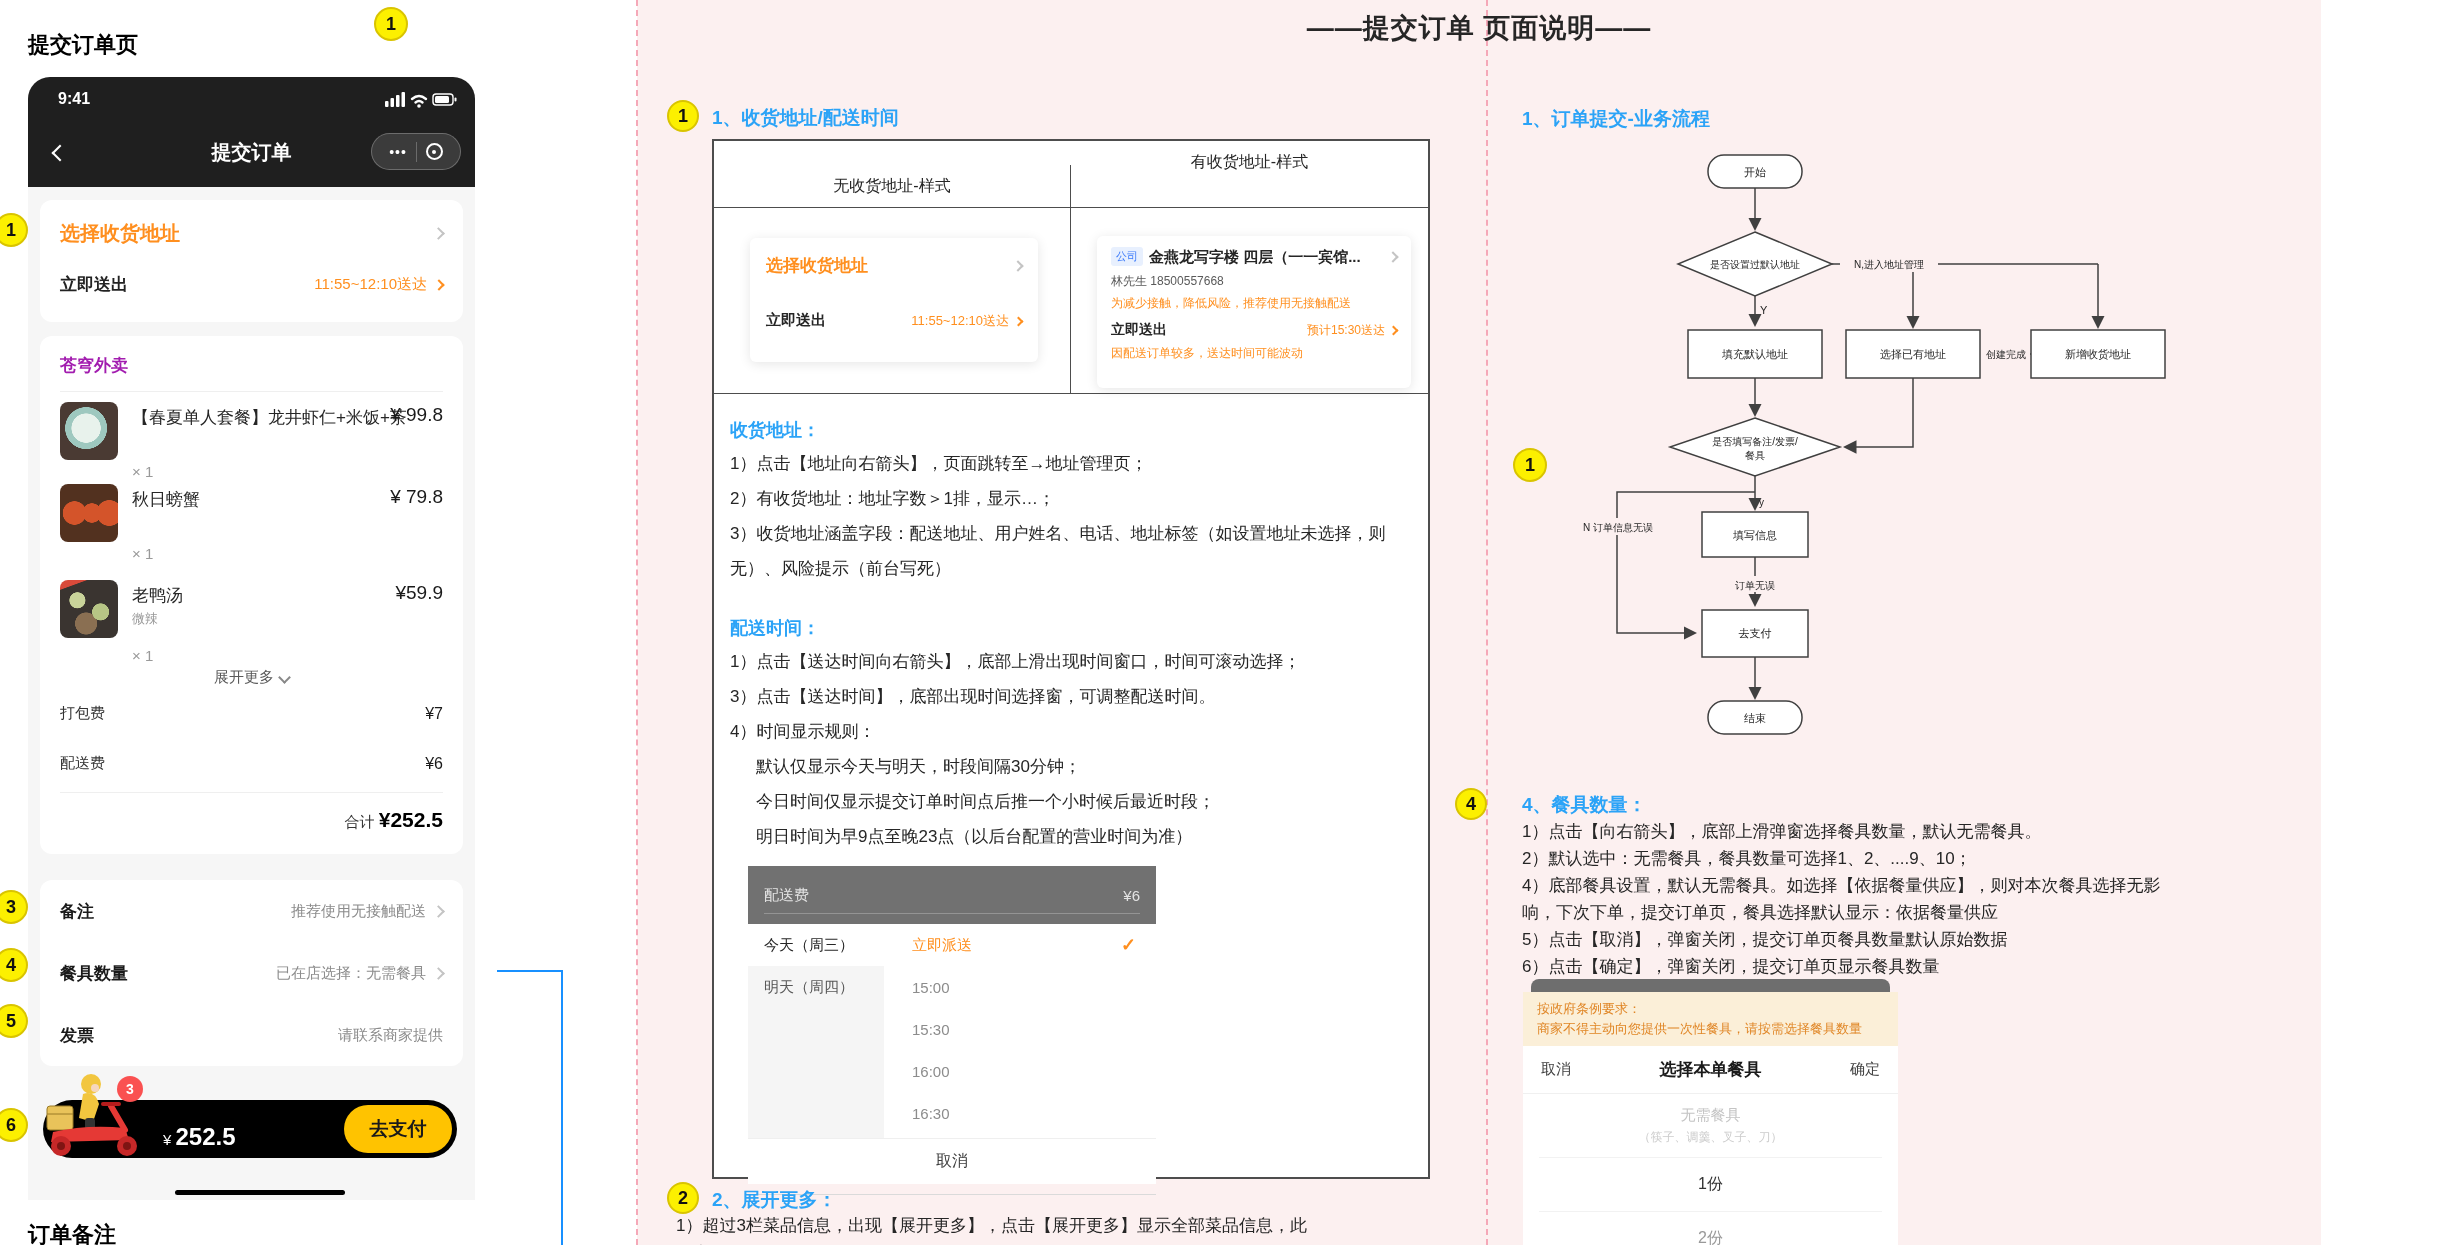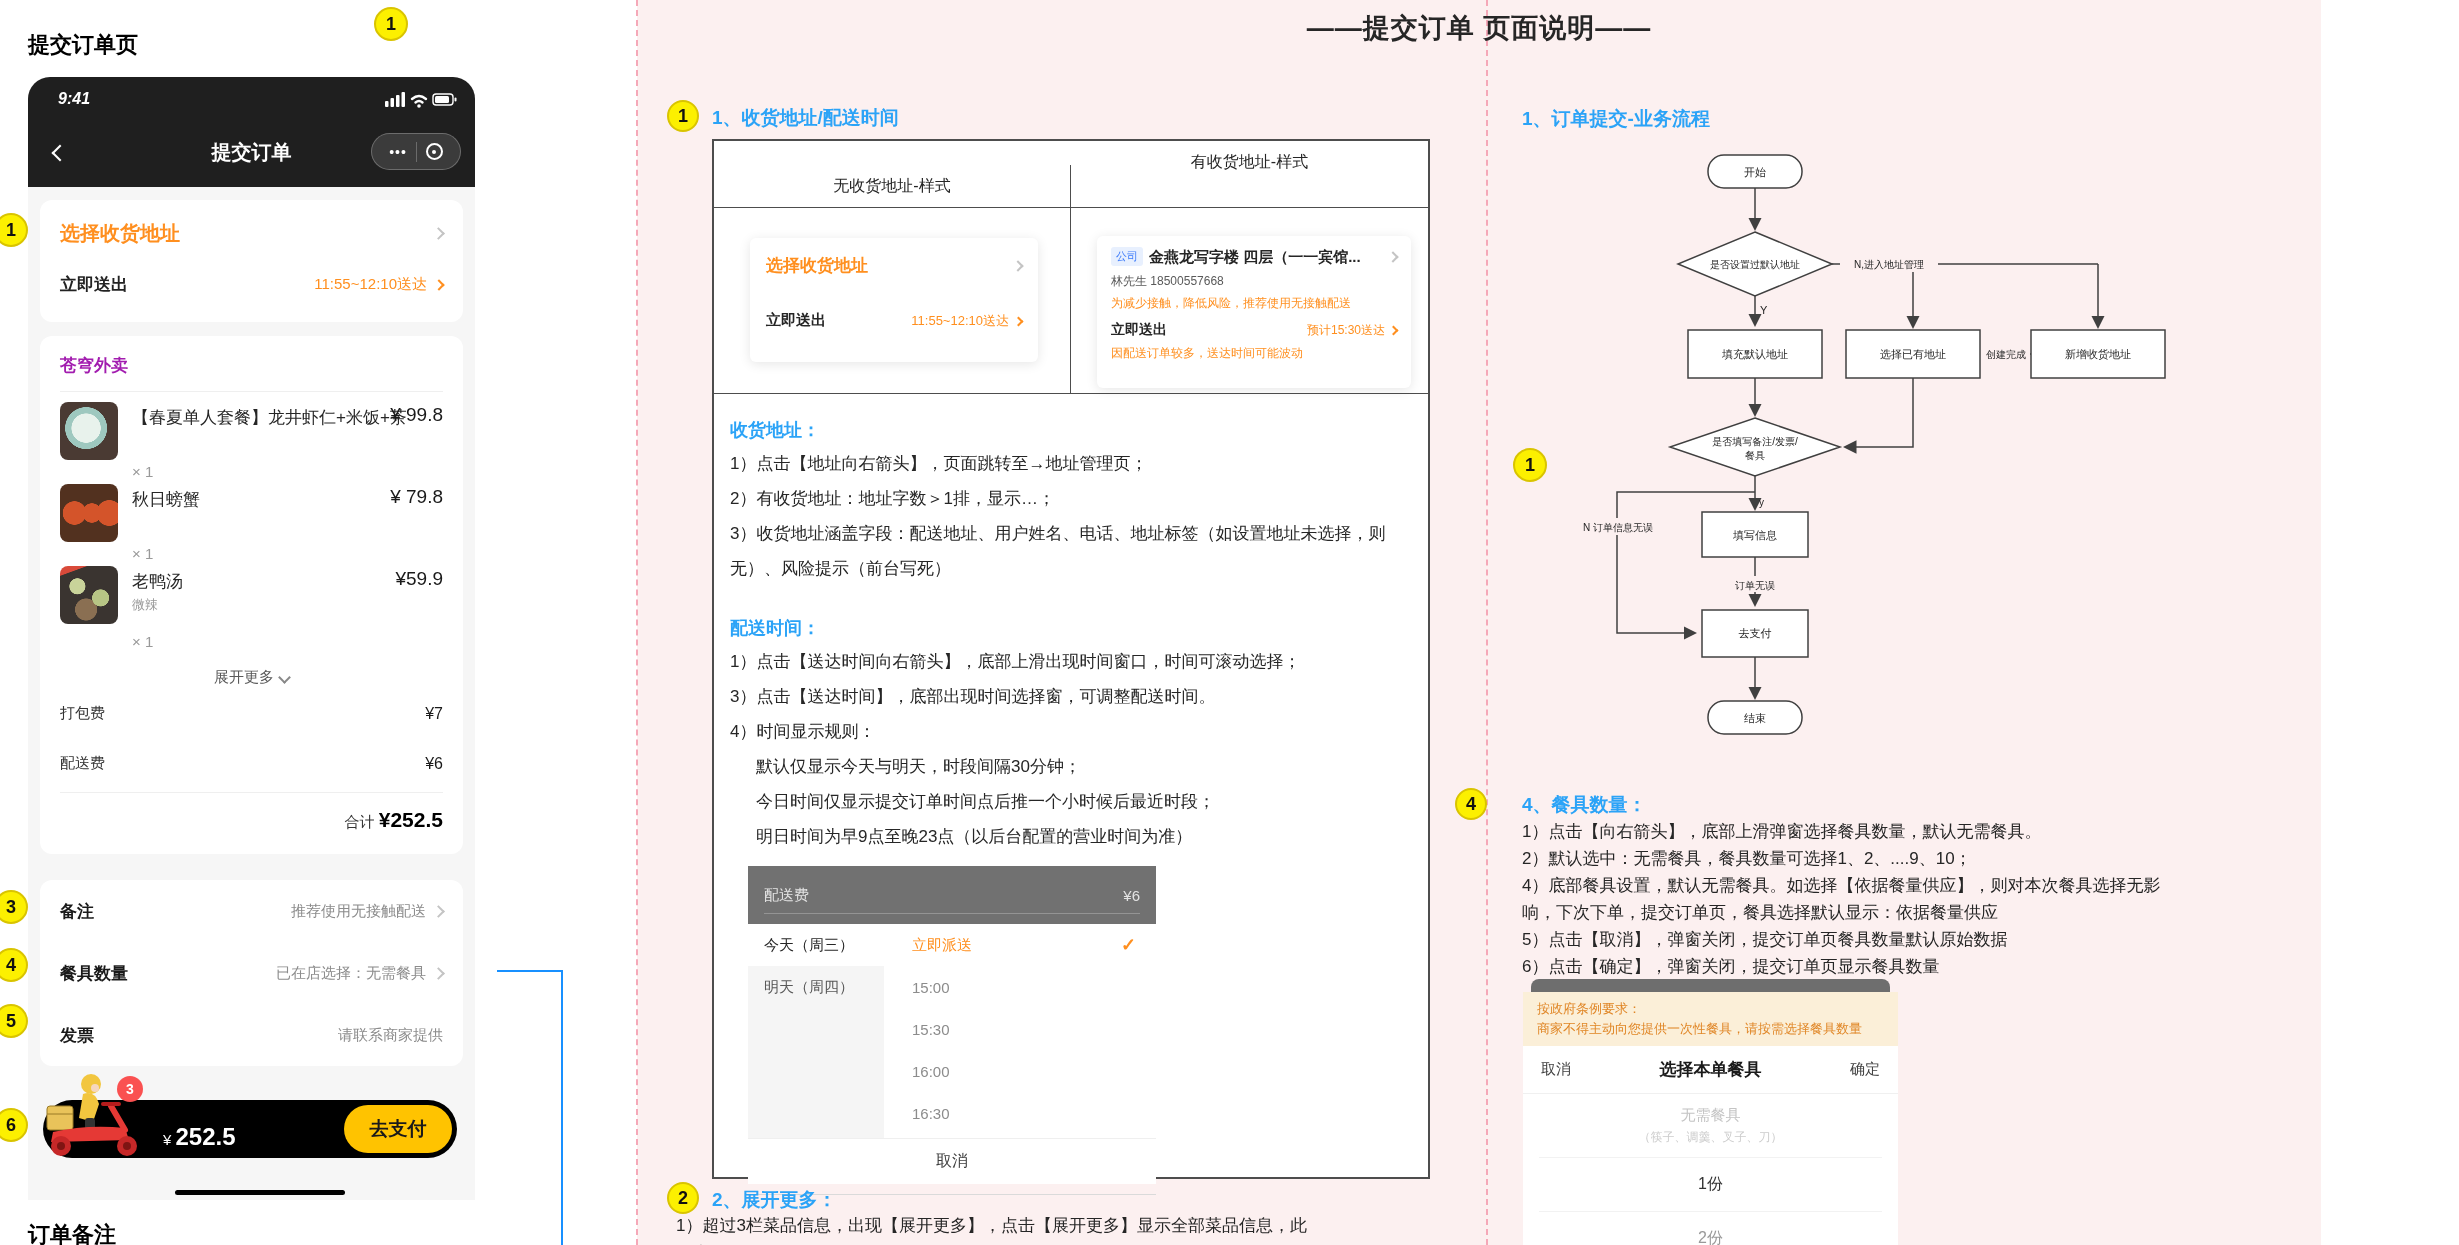--- a/index.html
+++ b/index.html
@@ -19,21 +19,21 @@
 
   
   .page-title { left:28px; top:30px; font-size:22px; font-weight:bold; color:#000; }
   .footer-title { left:28px; top:1220px; font-size:22px; font-weight:bold; color:#000; }
 
   
   .phone { left:28px; top:77px; width:447px; height:1123px; background:#F6F6F6;
            border-radius:22px 22px 0 0; overflow:visible; }
   .phone-head { position:absolute; left:0; top:0; width:447px; height:110px;
                 background:#1F1F1F; border-radius:22px 22px 0 0; color:#fff; }
-  .status-row { position:absolute; left:0; top:8px; width:100%; height:30px;font-style:italic; }
+  .status-row { position:absolute; left:0; top:8px; width:100%; height:30px; }
   .status-time { position:absolute; left:30px; top:5px; font-size:16px; font-weight:bold; }
   .status-icons { position:absolute; right:18px; top:6px; }
   .nav-row { position:absolute; left:0; top:44px; width:100%; height:62px; }
   .chev { display:inline-block; width:12px; height:12px; border-left:2.5px solid #fff;
           border-bottom:2.5px solid #fff; transform:rotate(45deg); }
   .nav-back { position:absolute; left:26px; top:24px; }
   .nav-title { position:absolute; left:0; top:18px; width:100%; text-align:center;
                font-size:20px; font-weight:bold; }
   .capsule { position:absolute; right:14px; top:12px; width:90px; height:37px;
              background:#3B3B3B; border:1px solid rgba(255,255,255,0.25);
@@ -252,21 +252,21 @@
       <span class="item-name">【春夏单人套餐】龙井虾仁+米饭+茶</span>
       <span class="item-qty">× 1</span>
       <span class="item-price">¥ 99.8</span>
     </div>
     <div style="position:relative; height:80px; margin-top:2px;">
       <div class="thumb t2"></div>
       <span class="item-name">秋日螃蟹</span>
       <span class="item-qty">× 1</span>
       <span class="item-price">¥ 79.8</span>
     </div>
-    <div style="position:relative; height:86px; margin-top:2px;">
+    <div style="position:relative; height:86px; margin-top:16px;">
       <div class="thumb t3"></div>
       <span class="item-name">老鸭汤</span>
       <span class="item-spec">微辣</span>
       <span class="item-qty">× 1</span>
       <span class="item-price">¥59.9</span>
     </div>
 
     <div class="expand" style="top:332px;">
       <span>展开更多</span><span class="chev-d"></span>
     </div>

